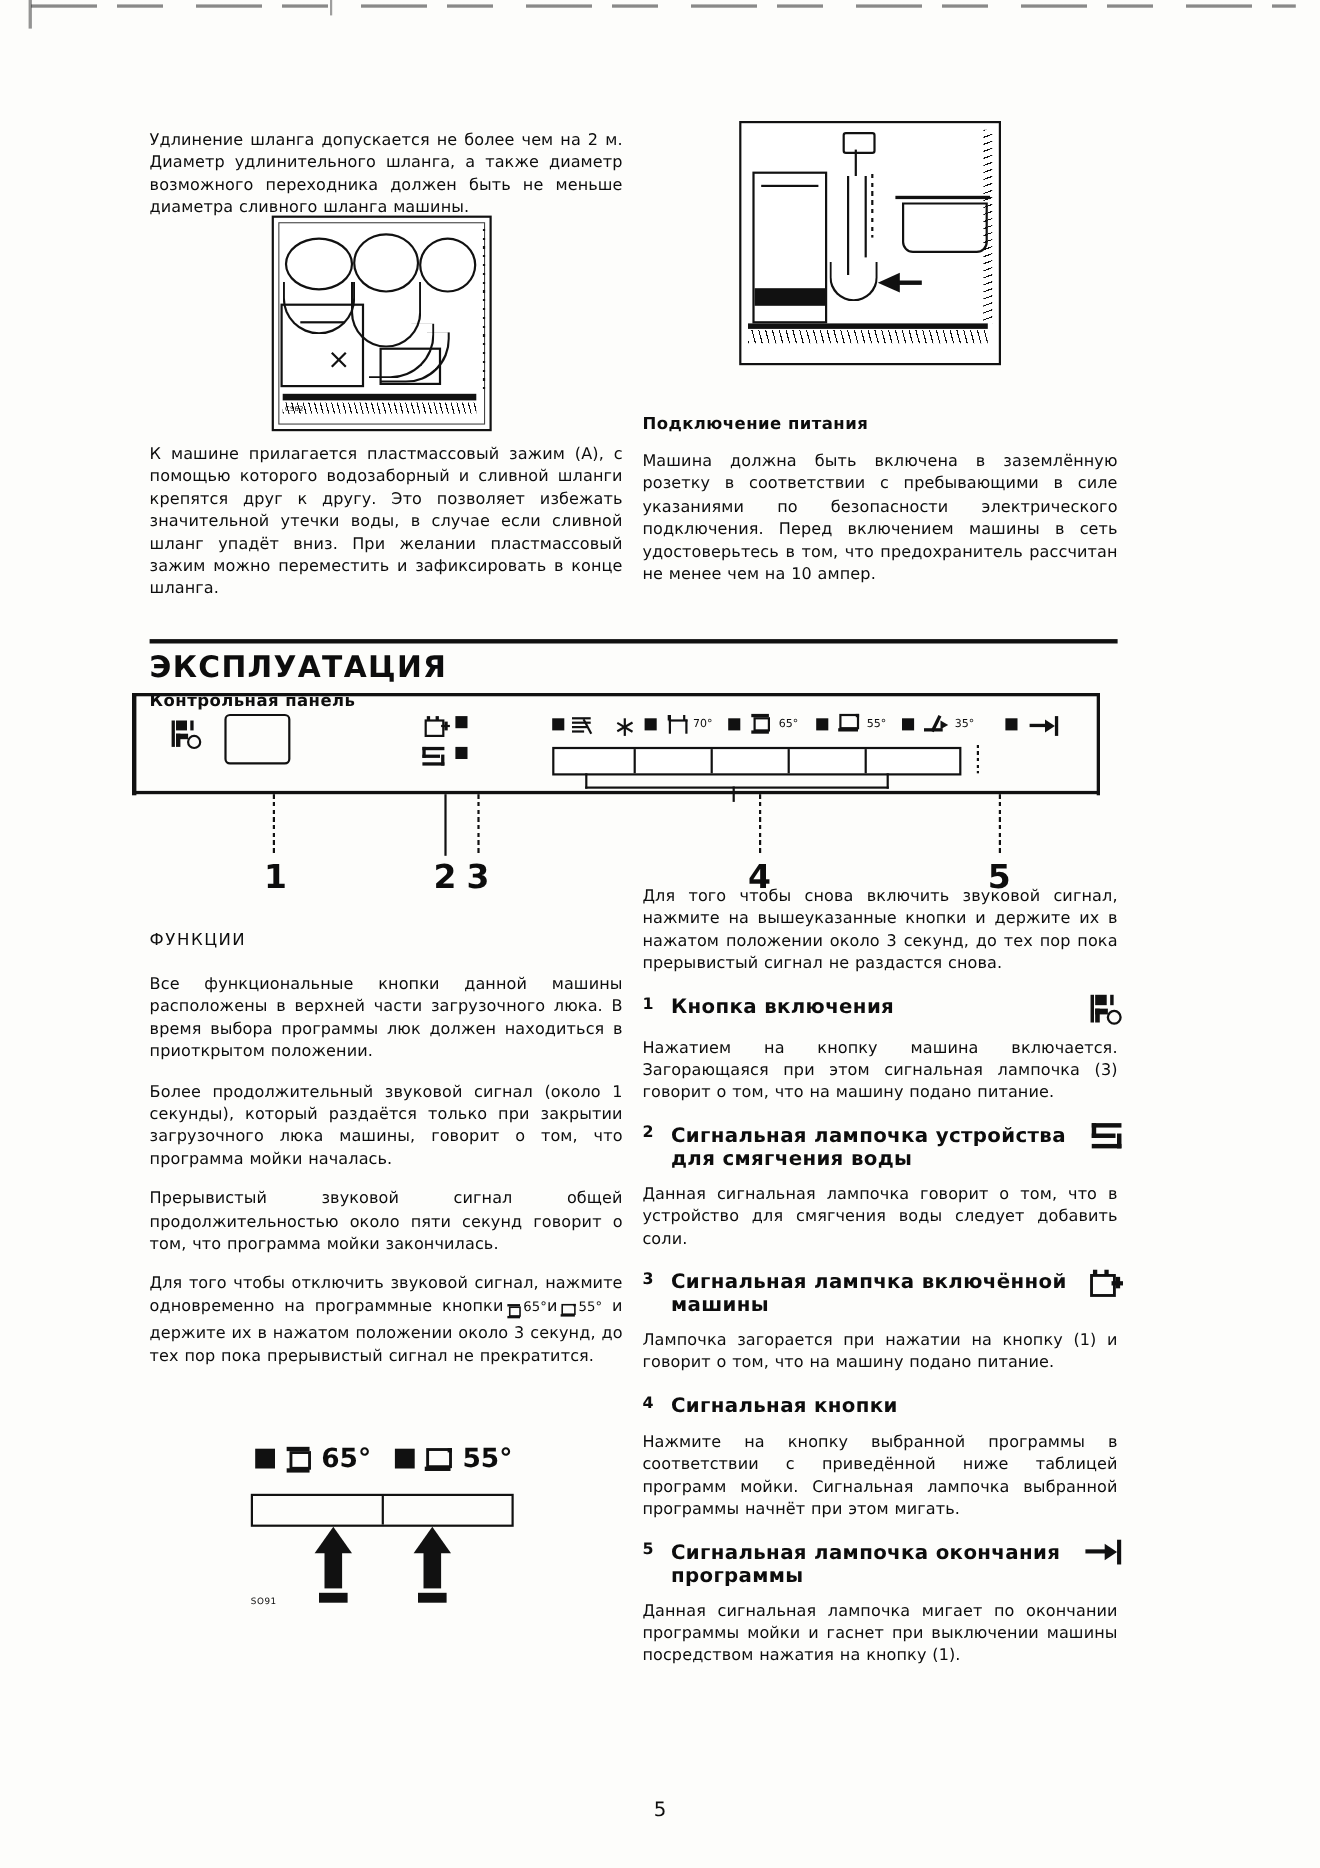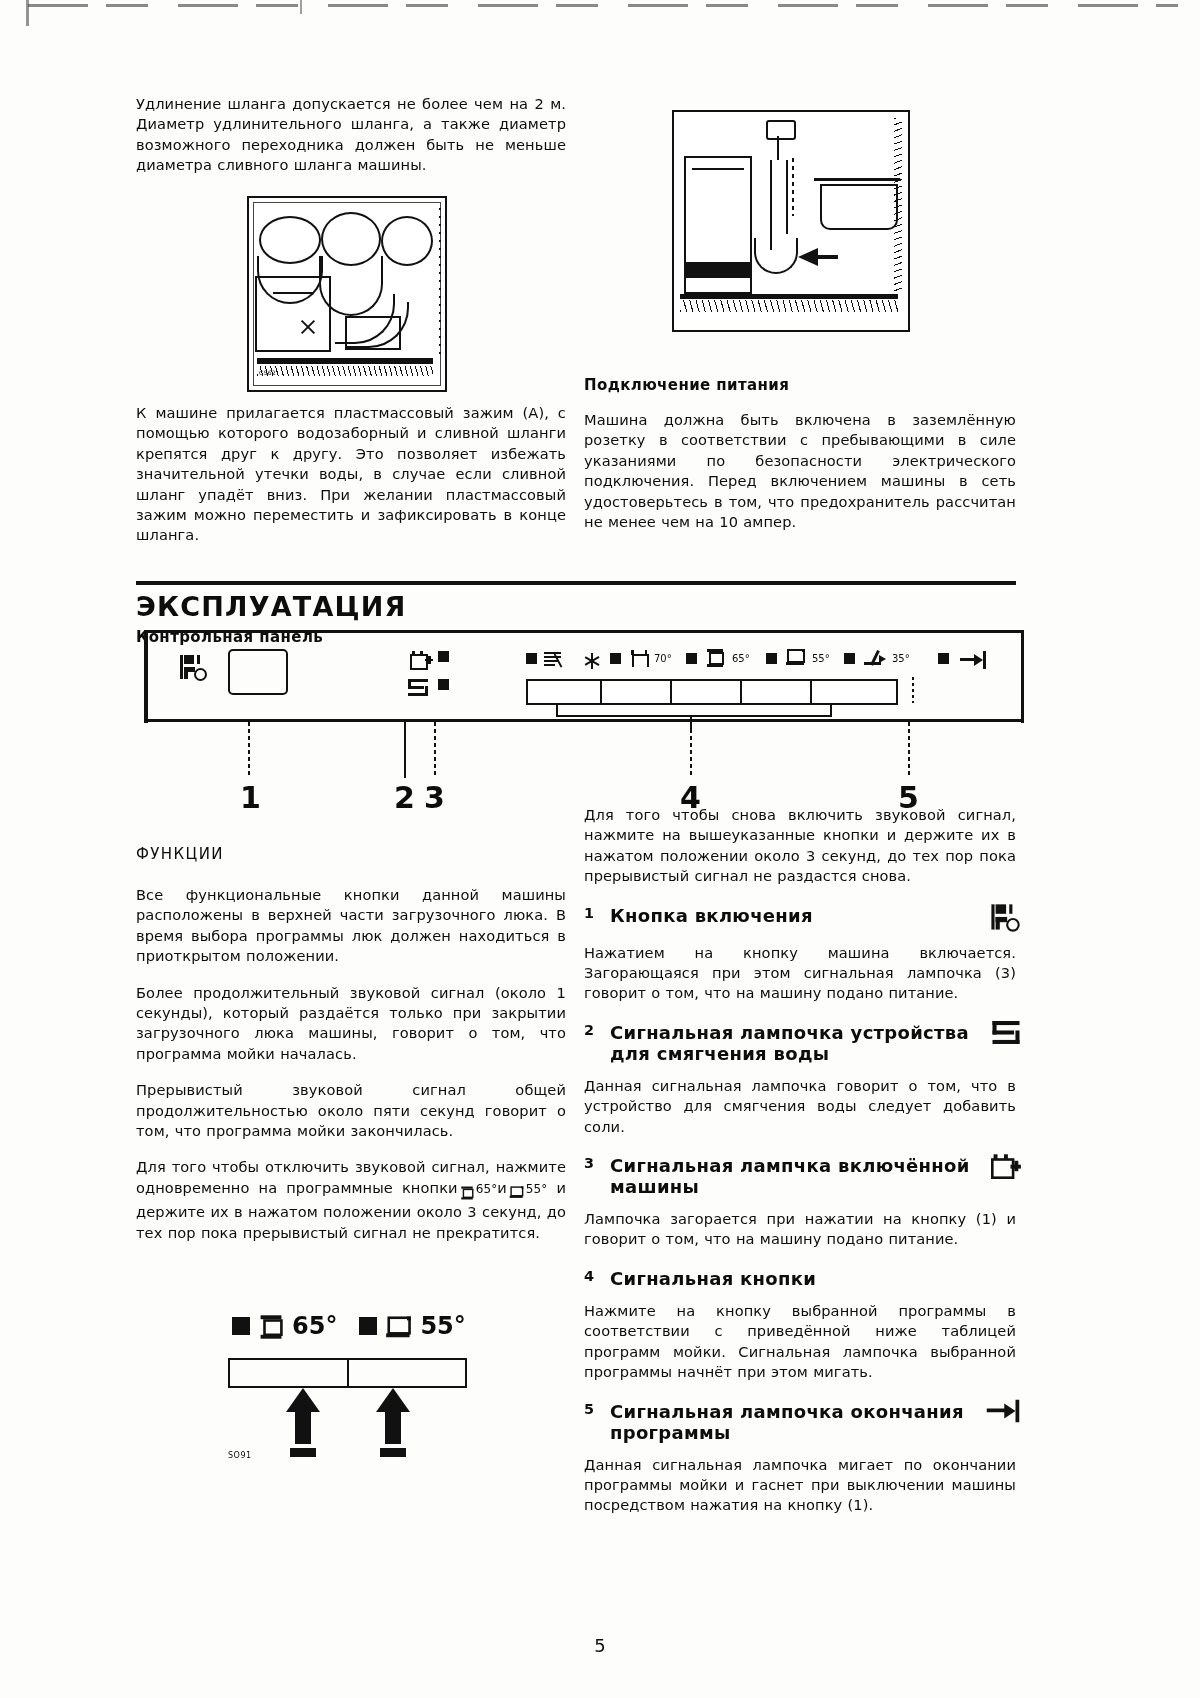--- a/index.html
+++ b/index.html
@@ -108,21 +108,21 @@
   .fig-sink .arrow{position:absolute;left:124px;top:136px;width:0;height:0;
      border-top:9px solid transparent;border-bottom:9px solid transparent;border-right:20px solid #111;}
   .fig-sink .arrow-tail{position:absolute;left:142px;top:143px;width:22px;height:4px;background:#111;}
   .fig-sink .floor{position:absolute;left:6px;top:182px;width:218px;height:5px;background:#111;}
   .fig-sink .floorhatch{position:absolute;left:6px;top:188px;width:218px;height:12px;
      background:repeating-linear-gradient(75deg,#111 0 1px,transparent 1px 6px);}
   .fig-sink .wallhatch{position:absolute;right:6px;top:6px;width:8px;height:176px;
      background:repeating-linear-gradient(160deg,#111 0 1px,transparent 1px 6px);}
 
   
-  .panel-wrap{position:absolute;left:144px;top:630px;width:880px;}
+  .panel-wrap{position:absolute;left:120px;top:630px;width:880px;}
   .panel-box{position:relative;height:86px;border-top:3.5px solid #111;border-bottom:3.5px solid #111;}
   .panel-box:before{content:"";position:absolute;left:0;top:-3.5px;width:3.5px;height:93px;background:#111;}
   .panel-box:after{content:"";position:absolute;right:0;top:-3.5px;width:3.5px;height:93px;background:#111;}
 
   .ico-power{position:relative;width:24px;height:26px;display:inline-block;vertical-align:middle;}
   .ico-power .v1{position:absolute;left:0;top:0;width:3px;height:24px;background:#111;}
   .ico-power .b1{position:absolute;left:4px;top:0;width:10px;height:9px;background:#111;}
   .ico-power .b2{position:absolute;left:4px;top:12px;width:11px;height:5px;background:#111;}
   .ico-power .b3{position:absolute;left:4px;top:12px;width:4px;height:12px;background:#111;}
   .ico-power .o{position:absolute;left:14px;top:13px;width:9px;height:9px;border:2.5px solid #111;border-radius:50%;}
@@ -216,21 +216,21 @@
 </style>
 </head>
 <body>
 
 <div class="page">
 
   <div class="scan-edge-top"></div>
   <div class="scan-edge-left"></div>
   <div class="scan-edge-left2"></div>
 
-  <div class="col-left" style="top:94px;">
+  <div class="col-left" style="top:118px;">
     <p class="body">Удлинение шланга допускается не более чем на 2 м. Диаметр удлинительного шланга, а также диаметр возможного переходника должен быть не меньше диаметра сливного шланга машины.</p>
   </div>
 
   <div class="fig-drain">
     <div class="inner"></div>
     <div class="bigcirc c1"></div>
     <div class="bigcirc c2"></div>
     <div class="bigcirc c3"></div>
     <div class="arc a1"></div>
     <div class="arc a2"></div>

